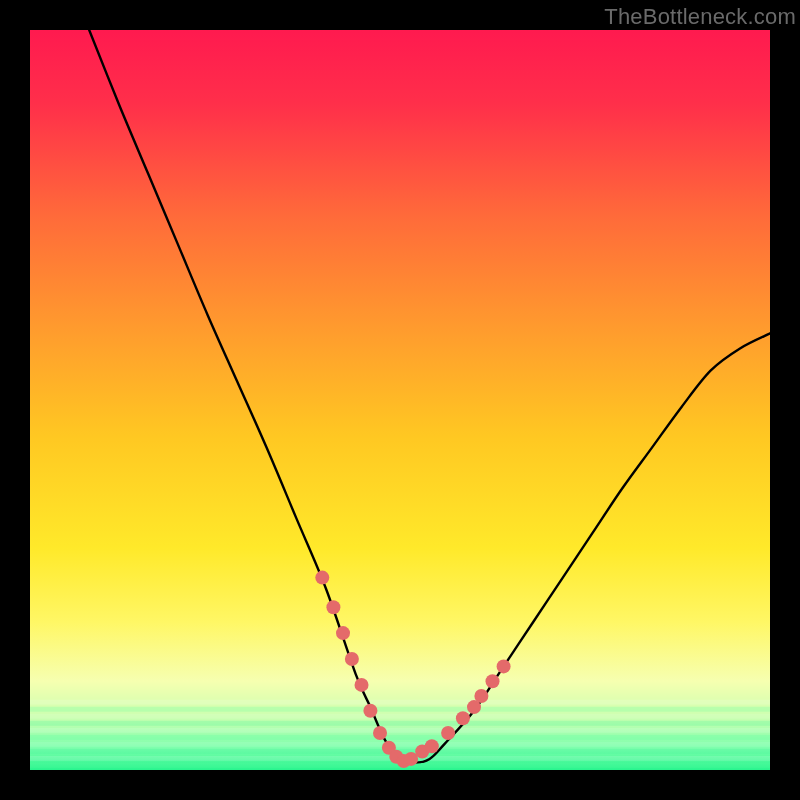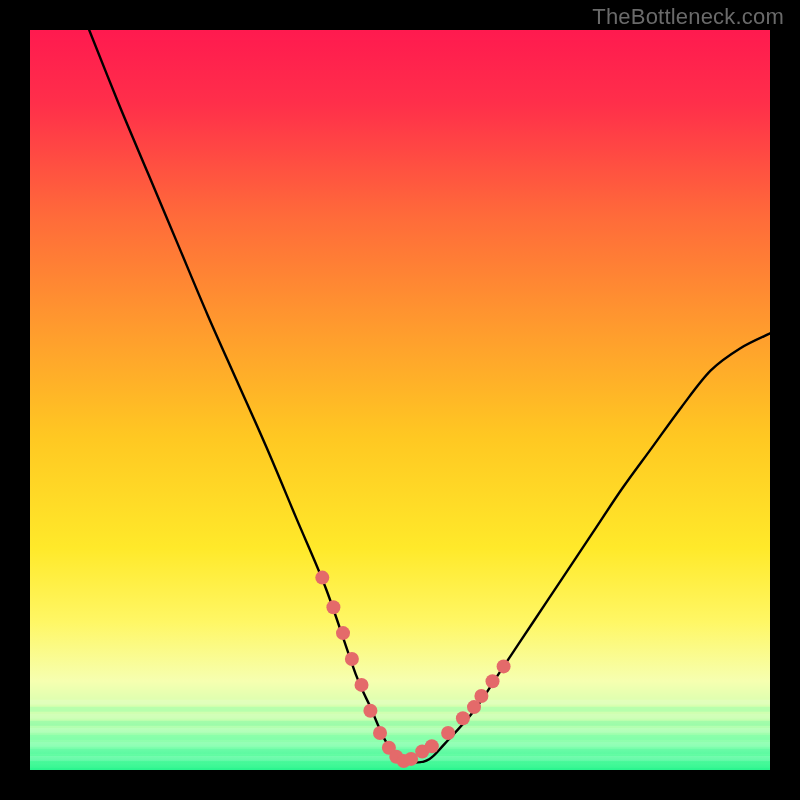--- a/index.html
+++ b/index.html
@@ -37,21 +37,21 @@
   .curve, .dots, .stripes {
     position: absolute;
     top: 0;
     left: 0;
     width: 100%;
     height: 100%;
   }
   .watermark {
     position: absolute;
     top: 4px;
-    right: 16px;
+    right: 4px;
     color: #6a6a6a;
     font-size: 22px;
     font-weight: 500;
     letter-spacing: 0.2px;
     user-select: none;
   }
 </style>
 </head>
 <body>
 

